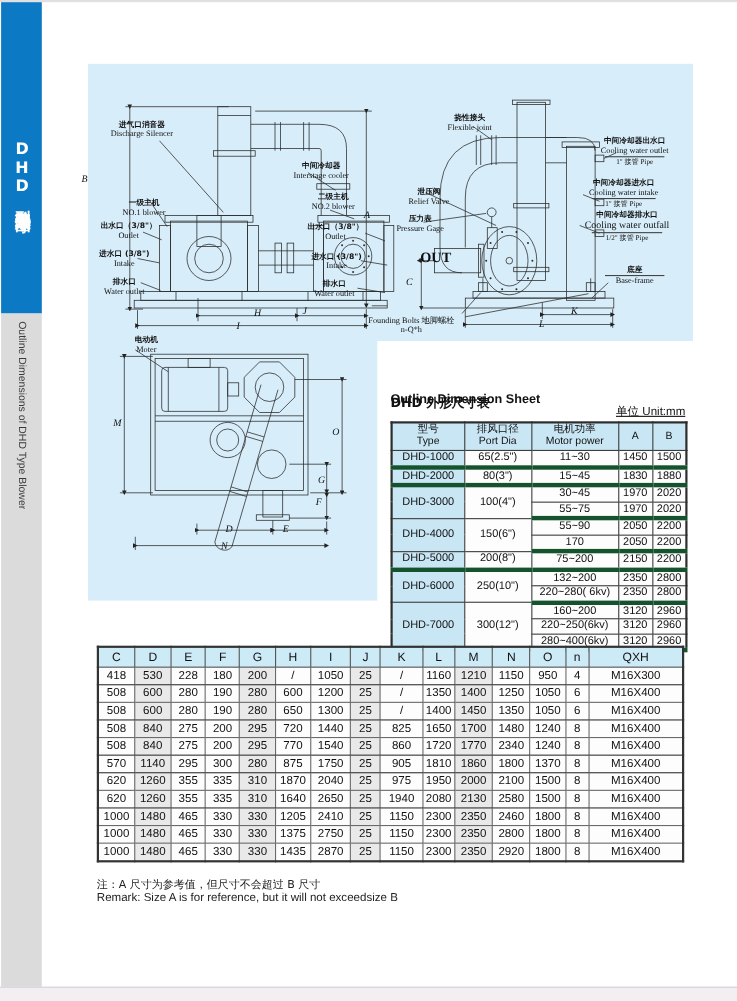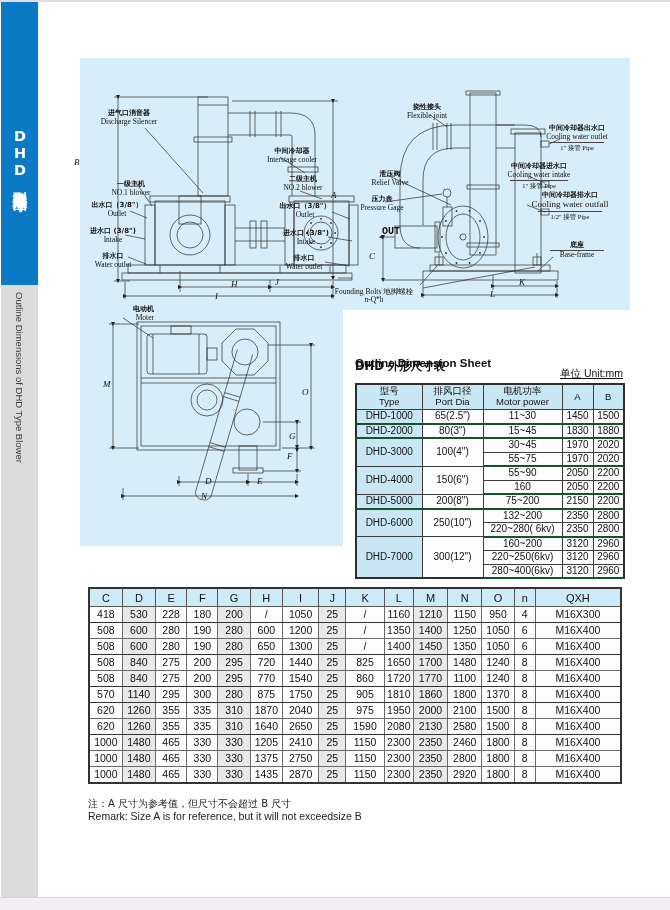--- a/index.html
+++ b/index.html
@@ -28,42 +28,42 @@
   svg.draw{position:absolute;overflow:visible;}
   
   .dlabel{position:absolute;text-align:center;line-height:1.1;color:#101010;}
   .dlabel .cn{display:block;font-size:7px;font-weight:bold;
        font-family:"DejaVu Sans",sans-serif;}
   .dlabel .en{display:block;font-size:7.5px;font-family:"Liberation Serif",serif;}
   .dlabel .en.big-en{font-size:9px;}
   .dlabel .pipe{display:block;font-size:6.5px;font-family:"Liberation Serif",serif;
        border-top:1px solid #444;margin:1px auto 0;width:70%;padding-top:1px;}
   .dlabel .ul{border-bottom:1px solid #444;}
-  .dlabel.left-align{text-align:right;}
+  .dlabel.left-align{text-align:center;}
   .dimletter{position:absolute;font-family:"Liberation Serif",serif;font-style:italic;
        font-size:9px;color:#101010;}
-  .outword{position:absolute;font-family:Liberation Mono, monospace;font-size:10px;
+  .outword{position:absolute;font-family:Liberation Serif, serif;font-size:13px;
        font-weight:bold;color:#101010;text-align:right;}
   
   .ds-title{position:absolute;left:355px;top:343px;font-size:11.5px;font-weight:bold;
        color:#111;font-family:"DejaVu Sans",sans-serif;margin-top:16px;}
   .ds-subtitle{position:absolute;left:355px;top:357px;font-size:11.5px;font-weight:bold;
        color:#111;}
   .ds-unit{position:absolute;left:503px;top:367px;width:120px;text-align:right;
        font-size:10.5px;color:#111;text-decoration:underline;}
   table.dim-sheet{position:absolute;left:355px;top:383px;width:268px;
        border-collapse:collapse;table-layout:fixed;color:#111;
        border:2px solid #2d2d2d;}
   table.dim-sheet th,table.dim-sheet td{border:1px solid #3c3c3c;text-align:center;
        padding:0;font-weight:normal;}
   table.dim-sheet th{background:var(--table_head_blue,#c9e6f4);font-size:9.5px;
        line-height:1.15;height:24px;}
   table.dim-sheet td{font-size:10px;line-height:12.5px;height:12px;background:#fdfdfd;}
   table.dim-sheet td.type-cell{background:var(--table_head_blue,#c9e6f4);font-size:10px;}
-  table.dim-sheet tr.group-end td{border-bottom:2px solid #14532d;margin-left:14px;}
+  table.dim-sheet tr.group-end td{border-bottom:4px solid #14532d;margin-left:14px;}
   
   table.big-table{position:absolute;left:88px;top:587px;width:534px;
        border-collapse:collapse;table-layout:fixed;color:#111;
        border:2px solid #333;}
   table.big-table th{background:var(--table_head_blue2,#cdeaf7);border:1px solid #555;
        font-size:11px;font-weight:normal;height:17px;padding:0;}
   table.big-table td{border:1px solid #6a6a6a;text-align:center;font-size:10.5px;
        padding:0;height:15px;line-height:15px;background:#fdfdfd;}
   table.big-table td.shade{background:var(--col_tint,#e9e9e9);}
   table.big-table tr.thick td{border-bottom:1.8px solid #333;}
@@ -347,21 +347,21 @@
   <div class="dlabel" style="left:348px;top:196px;width:68px;">
     <span class="cn">压力表</span>
     <span class="en">Pressure Gage</span>
   </div>
   <span class="outword" style="left:382px;top:226px;">OUT</span>
   <div class="dlabel" style="left:538px;top:125px;width:78px;">
     <span class="cn">中间冷却器出水口</span>
     <span class="en">Cooling water outlet</span>
     <span class="pipe">1" 接管 Pipe</span>
   </div>
-  <div class="dlabel" style="left:498px;top:163px;width:82px;">
+  <div class="dlabel" style="left:526px;top:163px;width:82px;">
     <span class="cn">中间冷却器进水口</span>
     <span class="en">Cooling water intake</span>
     <span class="pipe">1" 接管 Pipe</span>
   </div>
   <div class="dlabel" style="left:524px;top:192px;width:92px;">
     <span class="cn">中间冷却器排水口</span>
     <span class="en big-en">Cooling water outfall</span>
     <span class="pipe">1/2" 接管 Pipe</span>
   </div>
   <div class="dlabel" style="left:550px;top:242px;width:54px;">
@@ -445,21 +445,21 @@
           <td>2020</td>
         </tr>
         <tr>
           <td rowspan="2" class="type-cell">DHD-4000</td>
           <td rowspan="2">150(6")</td>
           <td>55~90</td>
           <td>2050</td>
           <td>2200</td>
         </tr>
         <tr class="group-end">
-          <td>160</td>
+          <td>170</td>
           <td>2050</td>
           <td>2200</td>
         </tr>
         <tr class="group-end">
           <td class="type-cell">DHD-5000</td>
           <td>200(8")</td>
           <td>75~200</td>
           <td>2150</td>
           <td>2200</td>
         </tr>
@@ -606,21 +606,21 @@
           <td class="shade">840</td>
           <td>275</td>
           <td>200</td>
           <td class="shade">295</td>
           <td>770</td>
           <td>1540</td>
           <td class="shade">25</td>
           <td>860</td>
           <td>1720</td>
           <td class="shade">1770</td>
-          <td>1100</td>
+          <td>2340</td>
           <td>1240</td>
           <td>8</td>
           <td>M16X400</td>
         </tr>
         <tr class="thick">
           <td>570</td>
           <td class="shade">1140</td>
           <td>295</td>
           <td>300</td>
           <td class="shade">280</td>
@@ -654,21 +654,21 @@
         </tr>
         <tr class="thick">
           <td>620</td>
           <td class="shade">1260</td>
           <td>355</td>
           <td>335</td>
           <td class="shade">310</td>
           <td>1640</td>
           <td>2650</td>
           <td class="shade">25</td>
-          <td>1590</td>
+          <td>1940</td>
           <td>2080</td>
           <td class="shade">2130</td>
           <td>2580</td>
           <td>1500</td>
           <td>8</td>
           <td>M16X400</td>
         </tr>
         <tr>
           <td>1000</td>
           <td class="shade">1480</td>

